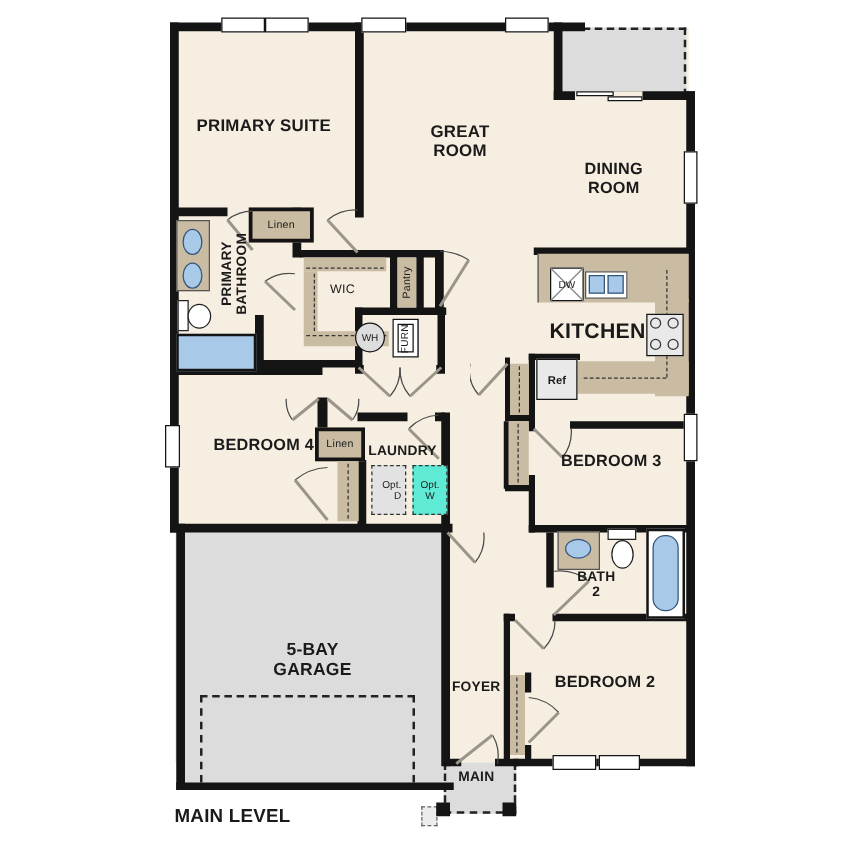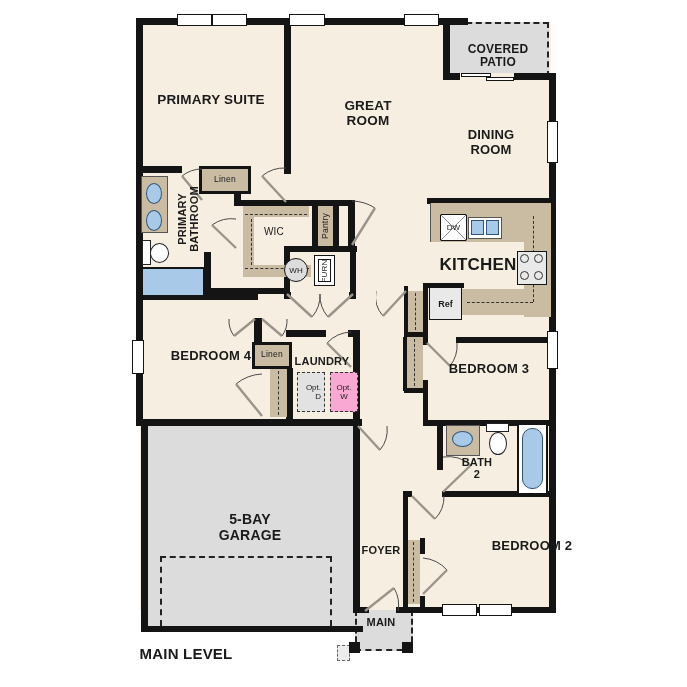--- a/index.html
+++ b/index.html
@@ -144,21 +144,21 @@
   <div class="burner" style="left:520px;top:271px;"></div>
   <div class="burner" style="left:534px;top:271px;"></div>
 
   <div class="appl" style="left:429px;top:287px;width:33px;height:33px;font-size:9px;font-weight:bold;">
     <span>Ref</span>
   </div>
 
   <div class="appl" style="left:297px;top:372px;width:28px;height:40px;background:#e2e2e2;border:1.5px dashed #333;font-size:8px;text-align:right;">
     <span style="width:20px;">Opt. D</span>
   </div>
-  <div class="appl" style="left:330px;top:372px;width:28px;height:40px;background:#f9a8d4;border:1.5px dashed #333;font-size:8px;text-align:center;">
+  <div class="appl" style="left:330px;top:372px;width:28px;height:40px;background:#5eead4;border:1.5px dashed #333;font-size:8px;text-align:center;">
     <span style="width:20px;">Opt. W</span>
   </div>
 
   <div class="appl" style="left:284px;top:258px;width:24px;height:24px;border-radius:50%;background:#ddd;font-size:8px;">
     <span>WH</span>
   </div>
   <div class="fix" style="left:314px;top:255px;width:21px;height:31px;background:#fff;border:1.2px solid #141414;box-shadow:inset 0 0 0 3px #fff, inset 0 0 0 4px #141414;"></div>
   <div class="lbl sm" style="left:325px;top:271px;font-size:8px;transform:translate(-50%,-50%) rotate(-90deg);">FURN</div>
 
   <div class="t" style="left:141px;top:176px;width:27px;height:57px;border:1px solid #555;box-sizing:border-box;"></div>
@@ -249,32 +249,31 @@
       <path d="M24,26 A32,32 0 0 0 31,2"></path>
       <line x1="2" y1="2" x2="24" y2="26"></line>
     </svg>
   <svg class="door" style="left:362px;top:578px;" width="40" height="36">
       <path d="M32,10 A33,33 0 0 1 36,33"></path>
       <line x1="3" y1="33" x2="32" y2="10"></line>
     </svg>
 
   <div class="lbl" style="left:211px;top:100px;width:110px;font-size:13.5px;">PRIMARY SUITE</div>
   <div class="lbl" style="left:368px;top:113px;width:80px;font-size:13.5px;">GREAT ROOM</div>
-  <div class="lbl" style="left:498px;top:56px;width:86px;font-size:12px;">COVERED PATIO</div>
   <div class="lbl" style="left:491px;top:143px;width:70px;font-size:13px;">DINING ROOM</div>
   <div class="lbl vwrap" style="left:188px;top:219px;width:86px;font-size:11px;">PRIMARY BATHROOM</div>
   <div class="lbl sm" style="left:274px;top:232px;font-size:10px;">WIC</div>
   <div class="lbl sm vert" style="left:326px;top:226px;font-size:8.5px;">Pantry</div>
   <div class="lbl" style="left:478px;top:265px;font-size:17px;white-space:nowrap;">KITCHEN</div>
   <div class="lbl" style="left:211px;top:356px;font-size:13px;white-space:nowrap;">BEDROOM 4</div>
   <div class="lbl" style="left:322px;top:361px;font-size:11px;white-space:nowrap;">LAUNDRY</div>
   <div class="lbl" style="left:489px;top:369px;font-size:13px;white-space:nowrap;">BEDROOM 3</div>
   <div class="lbl" style="left:477px;top:468px;width:40px;font-size:11px;">BATH 2</div>
   <div class="lbl" style="left:250px;top:528px;width:90px;font-size:14px;">5-BAY GARAGE</div>
   <div class="lbl" style="left:381px;top:550px;font-size:11px;">FOYER</div>
-  <div class="lbl" style="left:484px;top:546px;font-size:13px;white-space:nowrap;margin-left:48px;">BEDROOM 2</div>
+  <div class="lbl" style="left:484px;top:546px;font-size:13px;white-space:nowrap;">BEDROOM 2</div>
   <div class="lbl" style="left:381px;top:622px;font-size:11px;">MAIN</div>
   <div class="lbl sm" style="left:225px;top:180px;font-size:8.5px;">Linen</div>
   <div class="lbl sm" style="left:272px;top:355px;font-size:8.5px;">Linen</div>
 
   <div class="lbl" style="left:186px;top:654px;font-size:15px;white-space:nowrap;">MAIN LEVEL</div>
 
 </div>
 
 </body></html>

